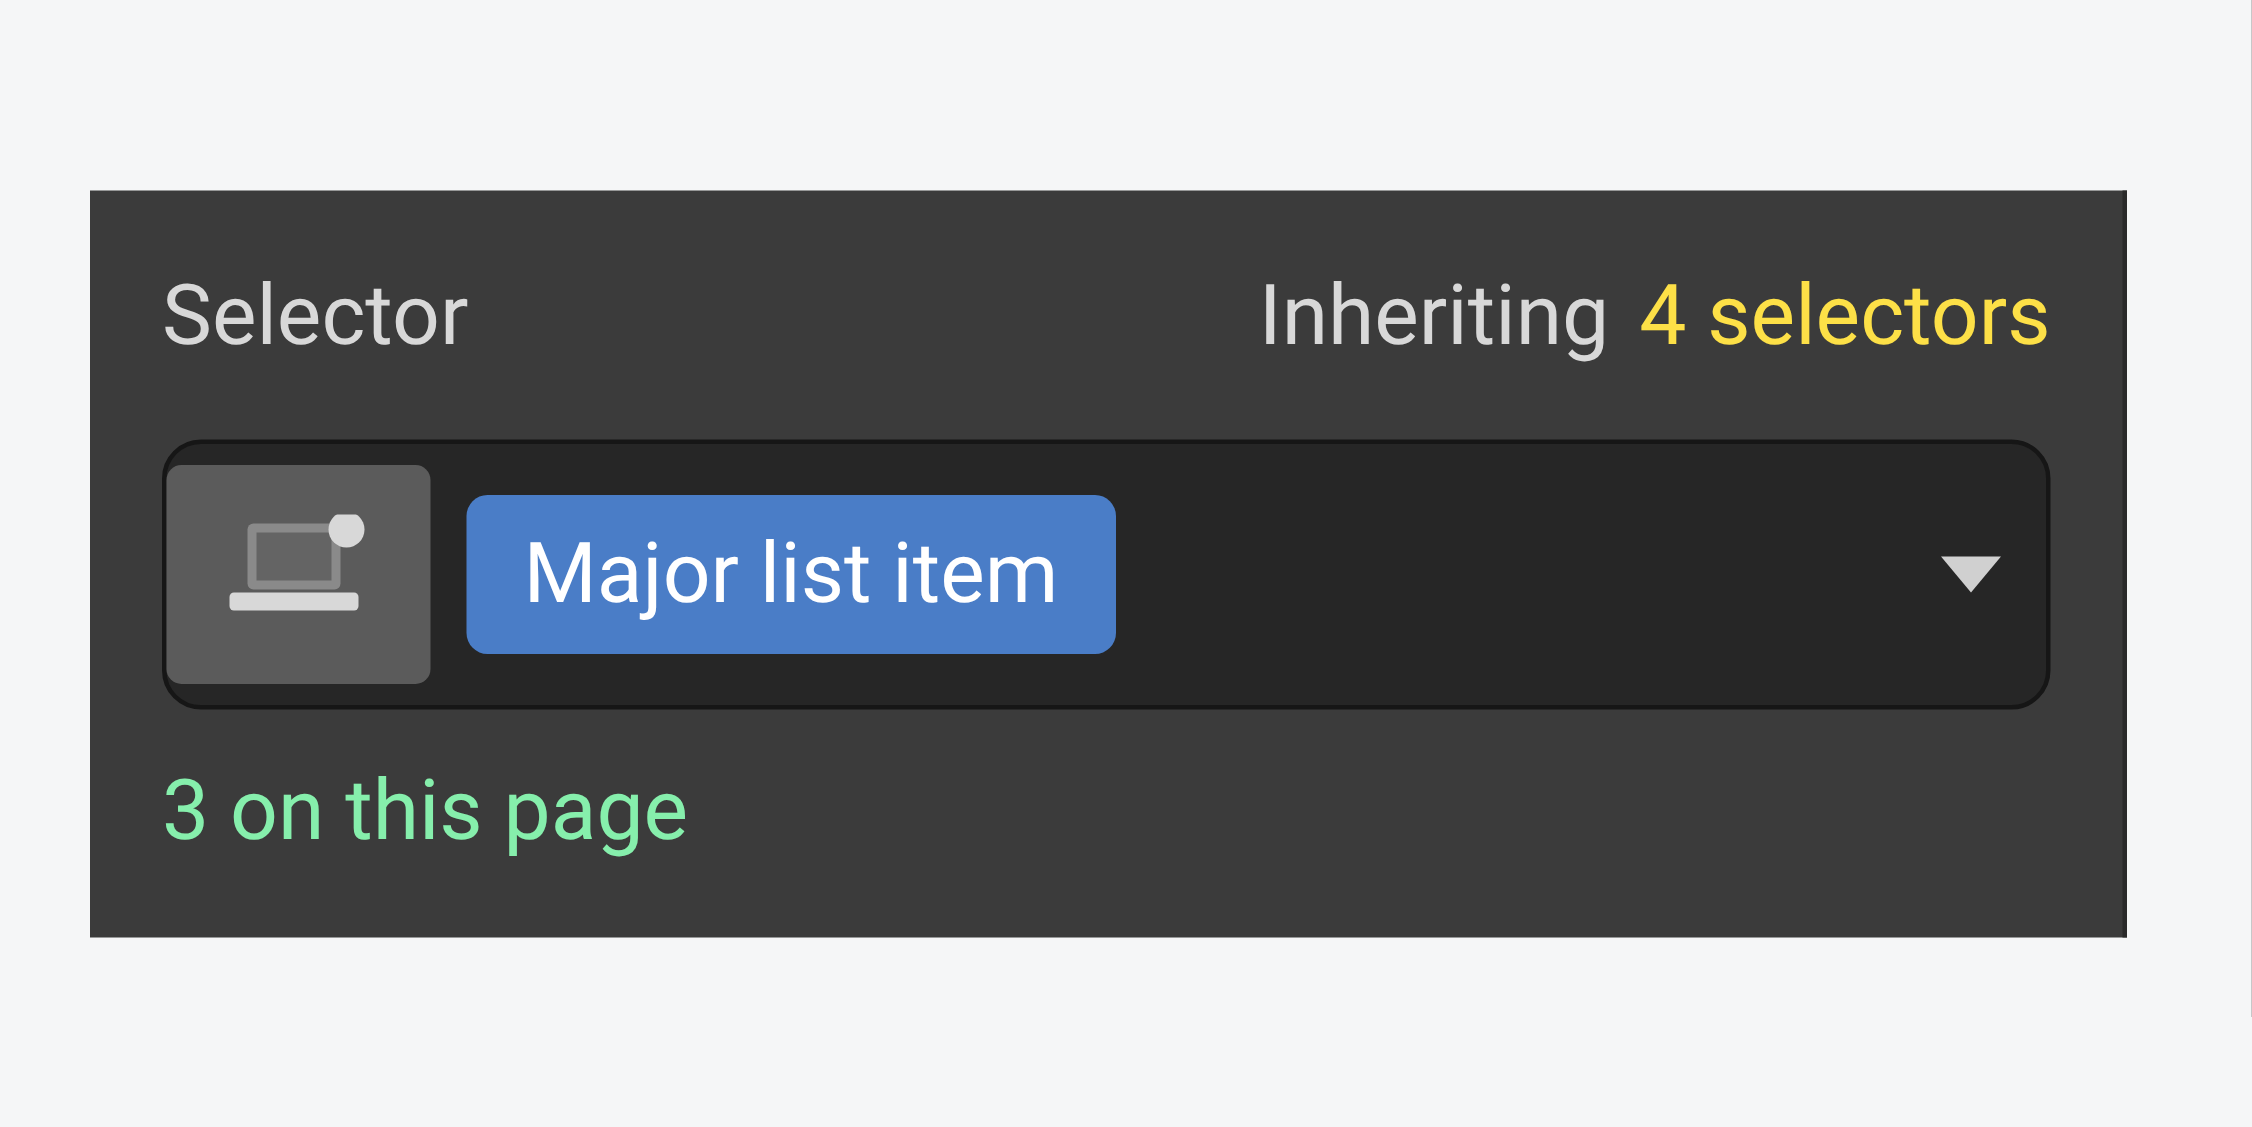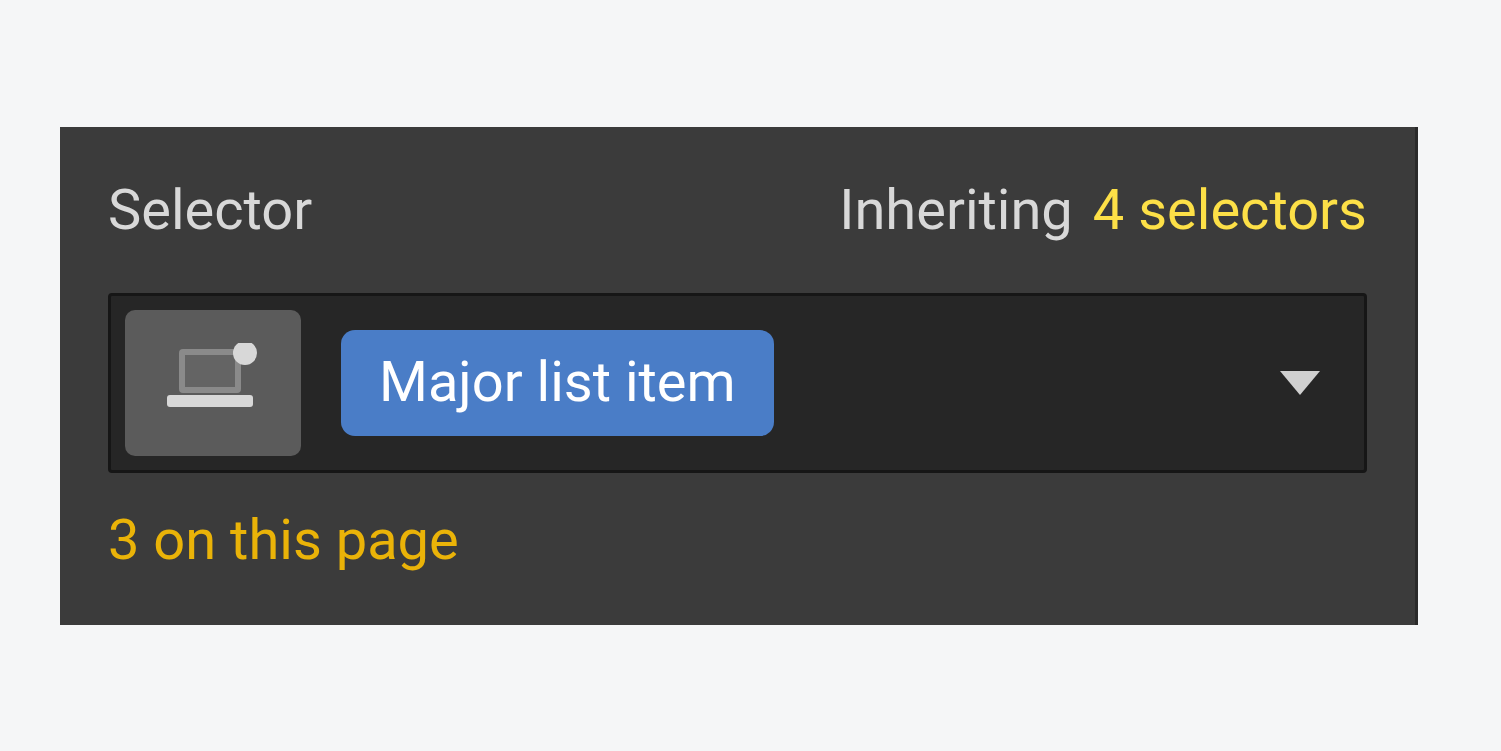--- a/index.html
+++ b/index.html
@@ -54,25 +54,24 @@
   }
   .inherit-count {
     color: #fde047;
     cursor: pointer;
   }
   .selector-input {
     width: 100%;
     height: 180px;
     background: #262626;
     border: 3px solid #161616;
-    border-radius: 4px;
+    border-radius: 26px;
     display: flex;
     align-items: center;
-    padding: 14px;
-    gap: 40px;
+    gap: 24px;
     cursor: pointer;
     position: relative;
   }
   .icon-box {
     width: 176px;
     height: 146px;
     background: #5b5b5b;
     border-radius: 10px;
     display: flex;
     align-items: center;
@@ -99,21 +98,21 @@
   .caret {
     width: 0;
     height: 0;
     border-left: 20px solid transparent;
     border-right: 20px solid transparent;
     border-top: 24px solid #d0d0d0;
     margin-right: 30px;
     flex-shrink: 0;
   }
   .footer-text {
-    color: #eab308;
+    color: #86efac;
     font-size: 56px;
     font-weight: 400;
     margin-top: 34px;
   }
 </style>
 </head>
 <body>
 
 <div class="stage">
 

